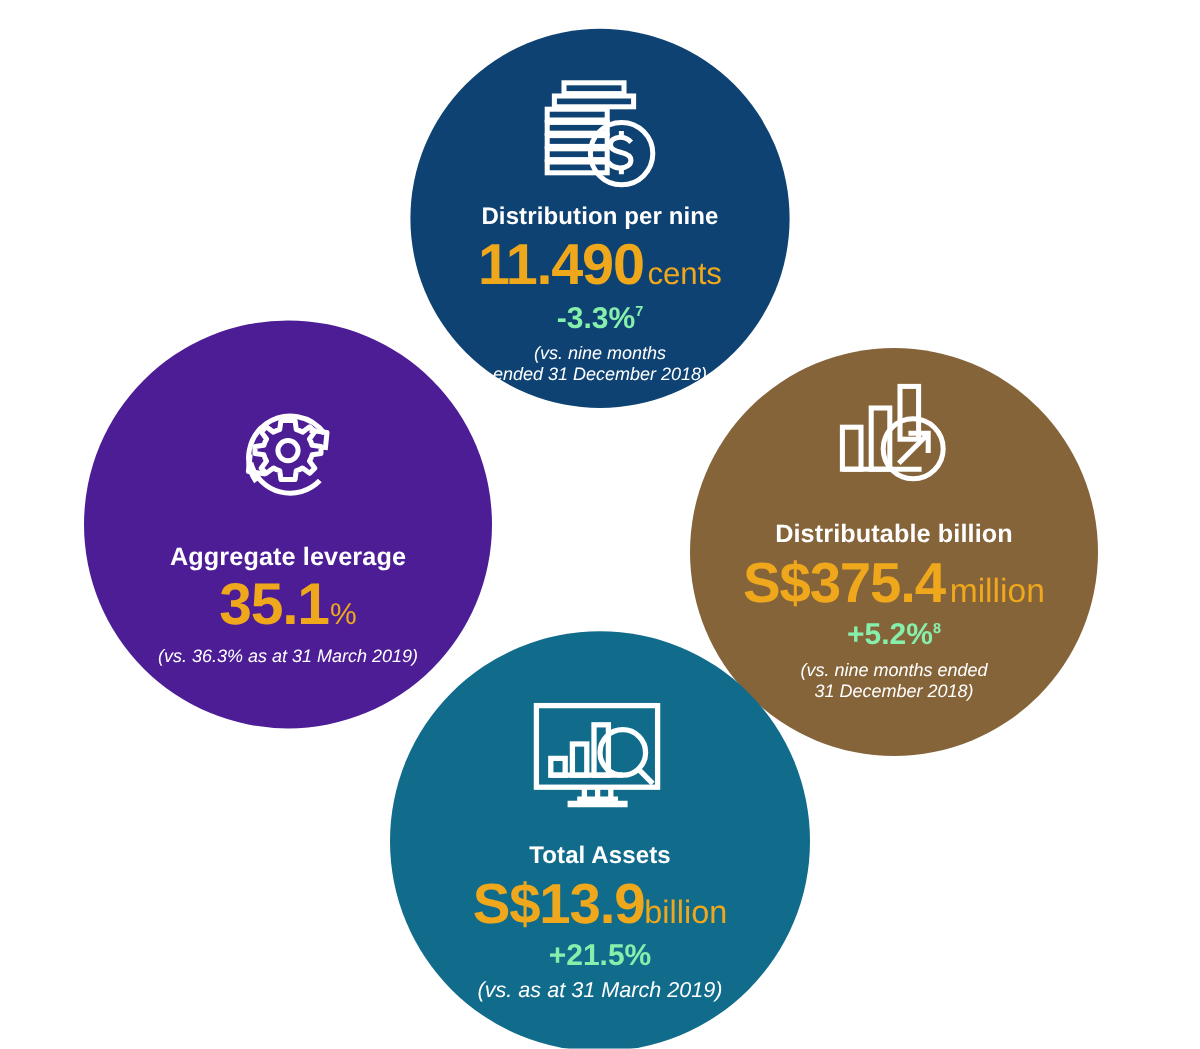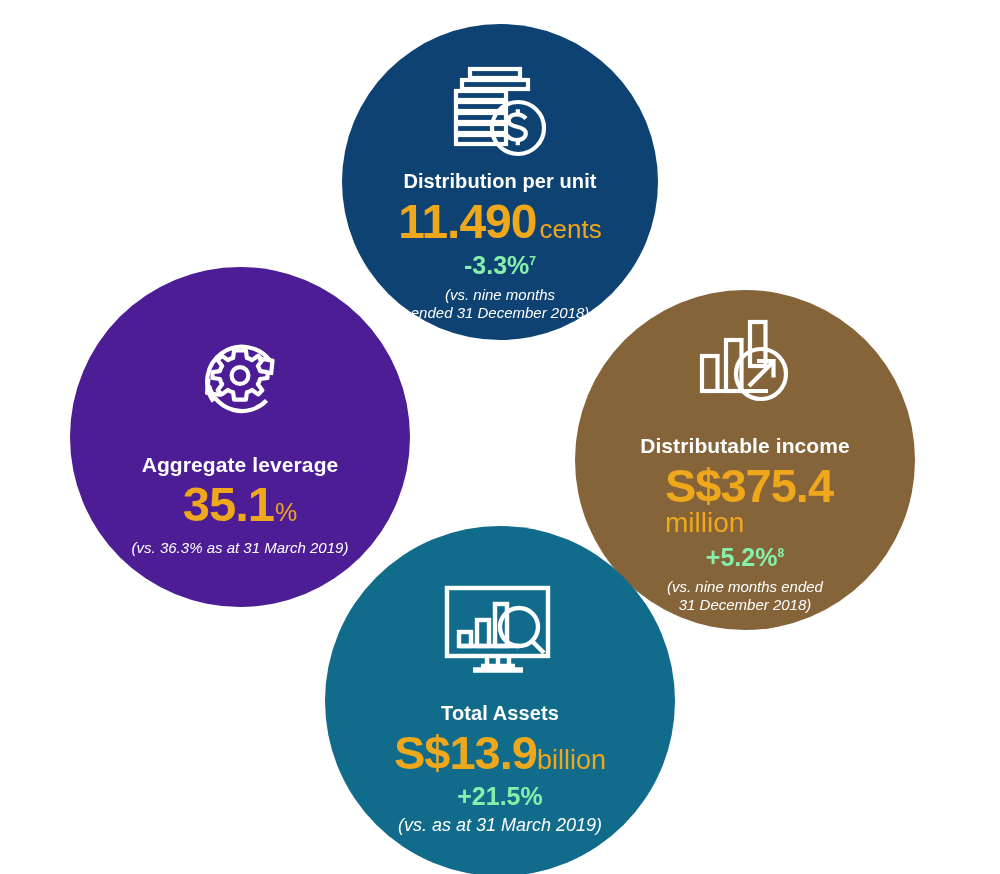--- a/index.html
+++ b/index.html
@@ -103,21 +103,21 @@
 
   
   #bubble-income {
     left: 575px; top: 290px;
     width: 340px; height: 340px;
     background: #86643A;
     padding-top: 28px;
     z-index: 3;
   }
   #bubble-income .bubble-title { font-size: 21px; margin-top: 28px; }
-  #bubble-income .bubble-value { font-size: 47px; margin-top: 4px; flex-direction: column; }
+  #bubble-income .bubble-value { font-size: 47px; margin-top: 4px; }
   #bubble-income .value-unit { font-size: 28px; margin-left: 4px; }
   #bubble-income .bubble-change { font-size: 25px; margin-top: 8px; }
   #bubble-income .bubble-note { font-size: 15px; margin-top: 8px; }
 
   
   #bubble-assets {
     left: 325px; top: 526px;
     width: 350px; height: 350px;
     background: #116C8B;
     padding-top: 58px;
@@ -144,21 +144,21 @@
           <rect x="4" y="36" width="50" height="9"></rect>
           <rect x="4" y="47" width="50" height="9"></rect>
           <rect x="4" y="58" width="50" height="9"></rect>
           <rect x="4" y="69" width="50" height="9"></rect>
           <circle cx="66" cy="62" r="26"></circle>
           <path d="M74 52.5c-2.6-2.9-5.6-4.2-9.1-4.2-4.7 0-8.2 2.6-8.2 6.1 0 3.6 3 5.3 8.3 6.4 5.6 1.2 8.8 2.9 8.8 6.7 0 3.8-3.8 6.5-8.9 6.5-4 0-7.3-1.5-10-4.6" stroke-linecap="butt"></path>
           <path d="M65.8 43.2v5.1M65.8 74v5.3" stroke-linecap="butt"></path>
         </g>
       </svg>
     </span>
-    <div class="bubble-title">Distribution per unit</div>
+    <div class="bubble-title">Distribution per nine</div>
     <div class="bubble-value">
       <span class="value-main">11.490</span>
       <span class="value-unit">cents</span>
     </div>
     <div class="bubble-change">
       <span>-3.3%</span><span class="sup">7</span>
     </div>
     <div class="bubble-note">
       <div>(vs. nine months</div>
       <div>ended 31 December 2018)</div>
@@ -198,21 +198,21 @@
           <rect x="7" y="38" width="15.5" height="35"></rect>
           <rect x="31" y="22" width="15.5" height="51"></rect>
           <rect x="55" y="4" width="15.5" height="44"></rect>
           <path d="M7 73 h66" stroke-linecap="butt"></path>
           <circle cx="66" cy="56" r="25"></circle>
           <path d="M54 68 L77.5 44.5" stroke-linecap="butt"></path>
           <path d="M62 43 L78.5 43 L78.5 59.5" stroke-linecap="butt"></path>
         </g>
       </svg>
     </span>
-    <div class="bubble-title">Distributable income</div>
+    <div class="bubble-title">Distributable billion</div>
     <div class="bubble-value">
       <span class="value-main">S$375.4</span>
       <span class="value-unit">million</span>
     </div>
     <div class="bubble-change">
       <span>+5.2%</span><span class="sup">8</span>
     </div>
     <div class="bubble-note">
       <div>(vs. nine months ended</div>
       <div>31 December 2018)</div>

